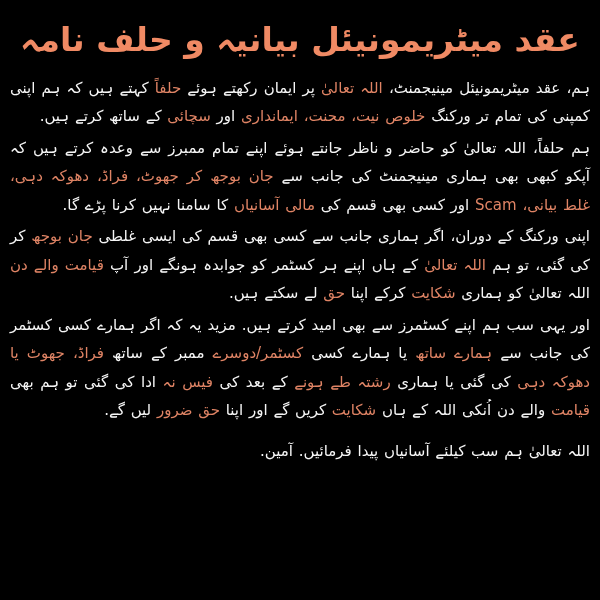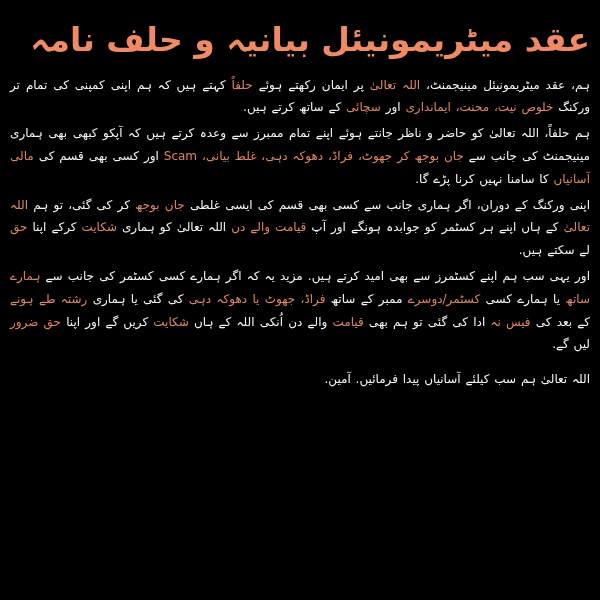--- a/index.html
+++ b/index.html
@@ -15,28 +15,28 @@
     overflow: hidden;
     direction: rtl;
     font-family: "DejaVu Sans", "Liberation Sans", sans-serif;
     box-sizing: border-box;
     padding: 16px 10px 10px 10px;
   }
   .title {
     color: var(--title-color, #f08a64);
     font-size: 33px;
     font-weight: bold;
-    text-align: right;
+    text-align: center;
     margin: 4px 0 14px 0;
     letter-spacing: 0px;
     line-height: 1.2;
   }
   .body-text {
     color: var(--text-color, #f6f6f6);
-    font-size: 12px;
+    font-size: 15px;
     line-height: 1.9;
   }
   .para {
     margin: 0 0 3px 0;
     text-align: justify;
     text-align-last: right;
     word-spacing: 1px;
   }
   .para.closing {
     margin-top: 12px;

